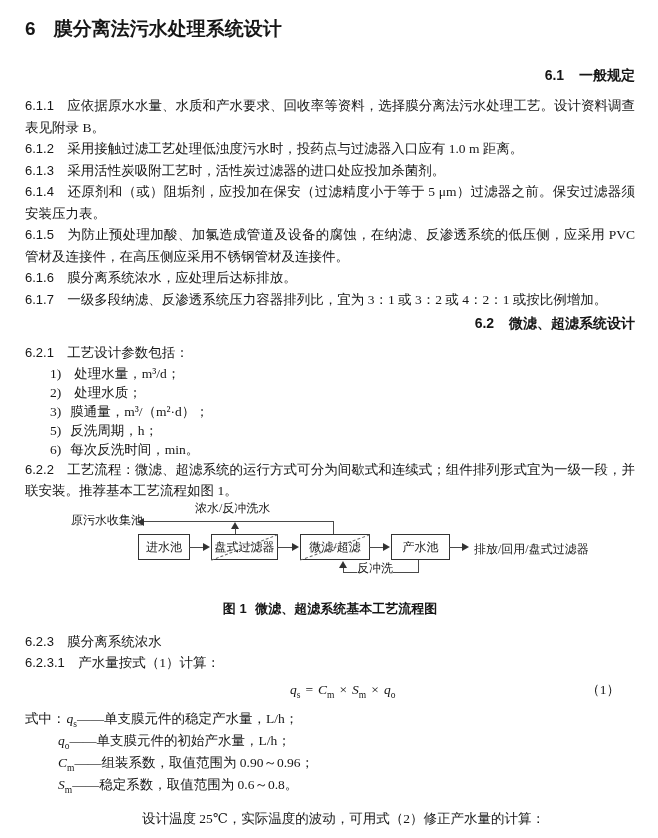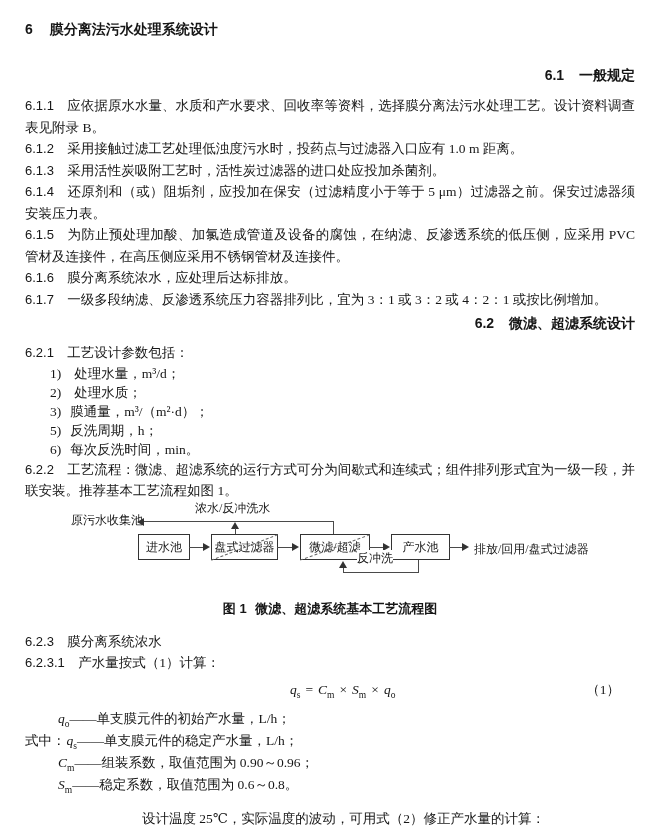--- a/index.html
+++ b/index.html
@@ -4,21 +4,21 @@
 <style>
   html,body{margin:0;padding:0;}
   body{
     width:658px;height:838px;background:#ffffff;color:#161616;
     font-family:"Liberation Serif","DejaVu Serif",serif;
     font-size:13.5px;overflow:hidden;
   }
   .page{padding:10px 23px 0 25px;}
   
   .doc-title{font-family:"Liberation Sans","DejaVu Sans",sans-serif;font-weight:bold;
-    font-size:14px;line-height:22px;margin:8px 0 0 0;}
+    font-size:19px;line-height:22px;margin:8px 0 0 0;}
   .doc-title .hnum{margin-right:13px;}
   .sec-head{font-family:"Liberation Sans","DejaVu Sans",sans-serif;font-weight:bold;
     font-size:14px;line-height:22px;margin:0;text-align:right;}
   .sec-head .hnum{margin-right:11px;}
   .sec-head.first{margin-top:24px;}
   .sec-head.second{margin-top:2px;}
   
   .clauses{margin-top:9px;}
   p.clause{margin:0;line-height:21.5px;text-align:justify;}
   p.clause.gap-top{margin-top:8px;}
@@ -172,21 +172,21 @@
     <div class="hline" style="left:344px;top:45px;width:14px;"></div>
     <span class="ar ar-r" style="left:358px;top:41px;"></span>
     <div class="hline" style="left:424px;top:45px;width:13px;"></div>
     <span class="ar ar-r" style="left:437px;top:41px;"></span>
     <span class="flabel" style="left:449px;top:39px;">排放/回用/盘式过滤器</span>
 
     <div class="vline" style="left:393px;top:58px;height:13px;"></div>
     <div class="hline" style="left:318px;top:70px;width:76px;"></div>
     <div class="vline" style="left:318px;top:66px;height:5px;"></div>
     <span class="ar ar-u" style="left:314px;top:59px;"></span>
-    <span class="flabel" style="left:332px;top:48px;background:#fff;">反冲洗</span>
+    <span class="flabel" style="left:332px;top:58px;background:#fff;">反冲洗</span>
   </div>
 
   <p class="caption">
     <span class="capnum">图 1</span>
     <span>微滤、超滤系统基本工艺流程图</span>
   </p>
 
   <div class="calc-block">
     <p class="clause">
       <span class="cnum">6.2.3</span>
@@ -197,26 +197,26 @@
       <span>产水量按式（1）计算：</span>
     </p>
   </div>
 
   <p class="formula-row">
     <span class="formula"><i>q</i><sub>s</sub><span class="op">=</span><i>C</i><sub>m</sub><span class="op">×</span><i>S</i><sub>m</sub><span class="op">×</span><i>q</i><sub>o</sub></span>
     <span class="eqnum">（1）</span>
   </p>
 
   <div class="where">
+    <p class="defline">
+      <span class="def-prefix">式中：</span><i>q</i><sub>s</sub><span>——单支膜元件的稳定产水量，L/h；</span>
+    </p>
     <p class="defline def-indent">
       <i>q</i><sub>o</sub><span>——单支膜元件的初始产水量，L/h；</span>
     </p>
-    <p class="defline">
-      <span class="def-prefix">式中：</span><i>q</i><sub>s</sub><span>——单支膜元件的稳定产水量，L/h；</span>
-    </p>
     <p class="defline def-indent">
       <i>C</i><sub>m</sub><span>——组装系数，取值范围为 0.90～0.96；</span>
     </p>
     <p class="defline def-indent">
       <i>S</i><sub>m</sub><span>——稳定系数，取值范围为 0.6～0.8。</span>
     </p>
     <p class="closing">设计温度 25℃，实际温度的波动，可用式（2）修正产水量的计算：</p>
   </div>
 
 </div>

